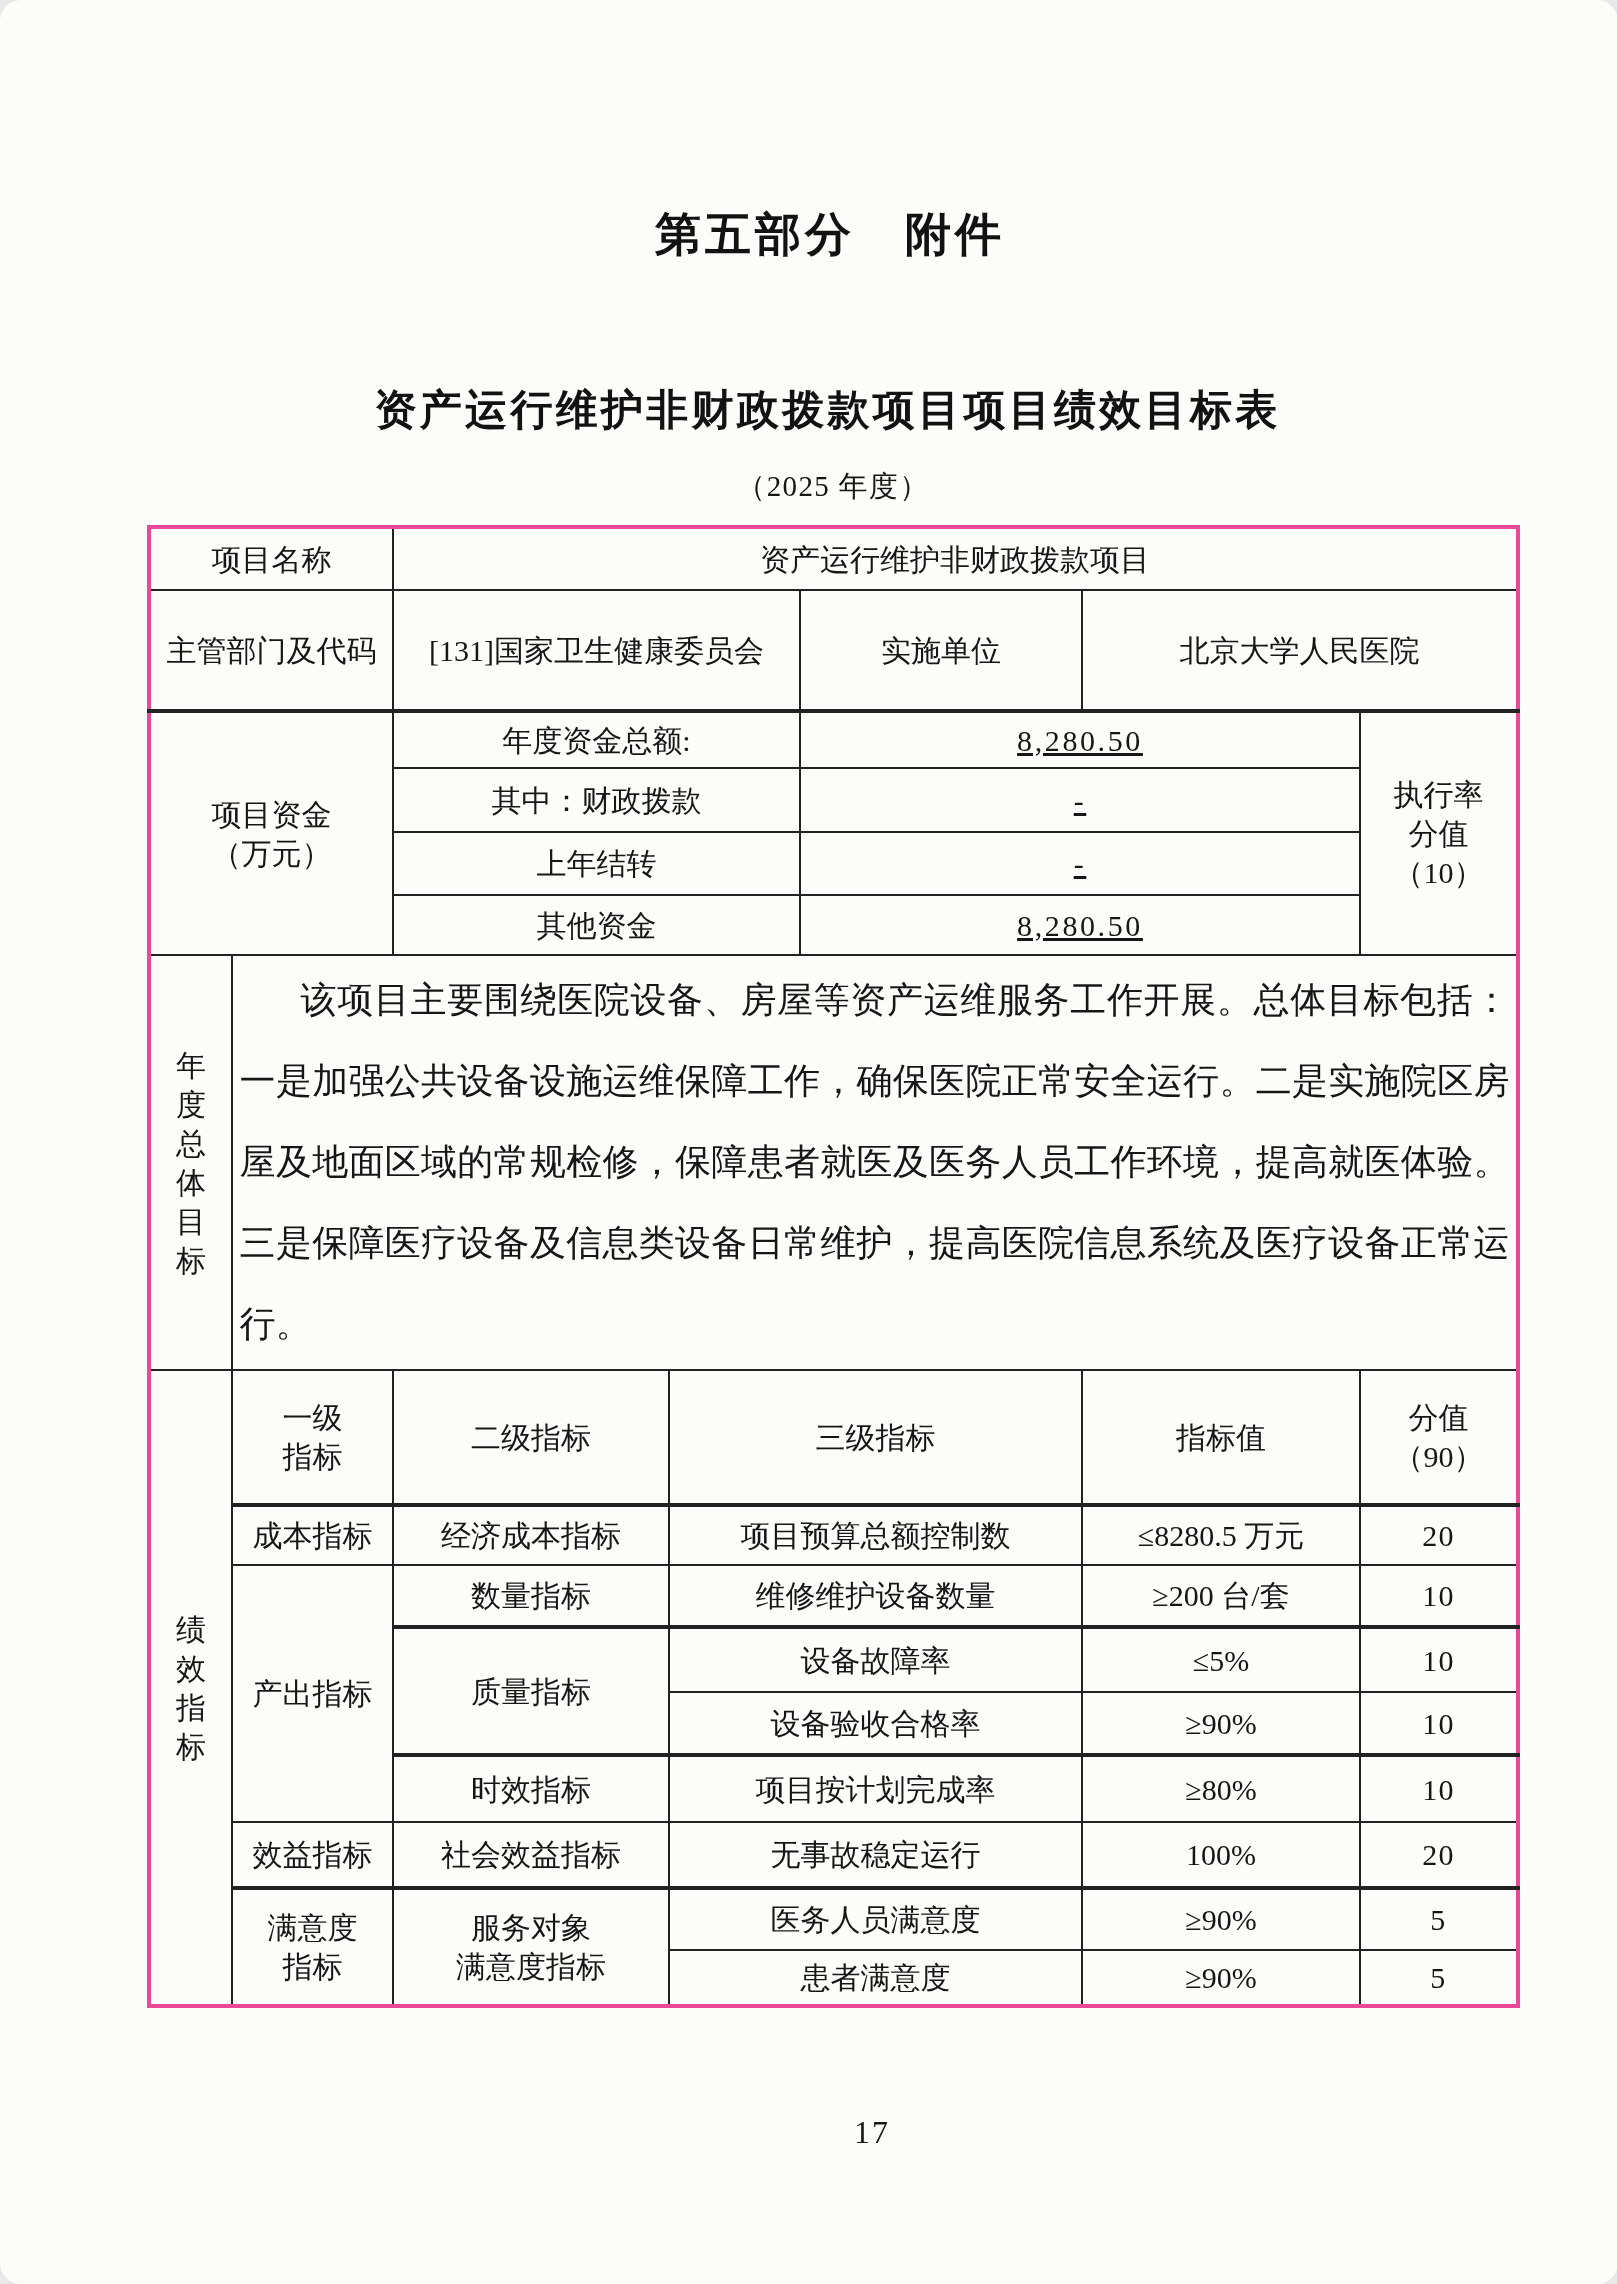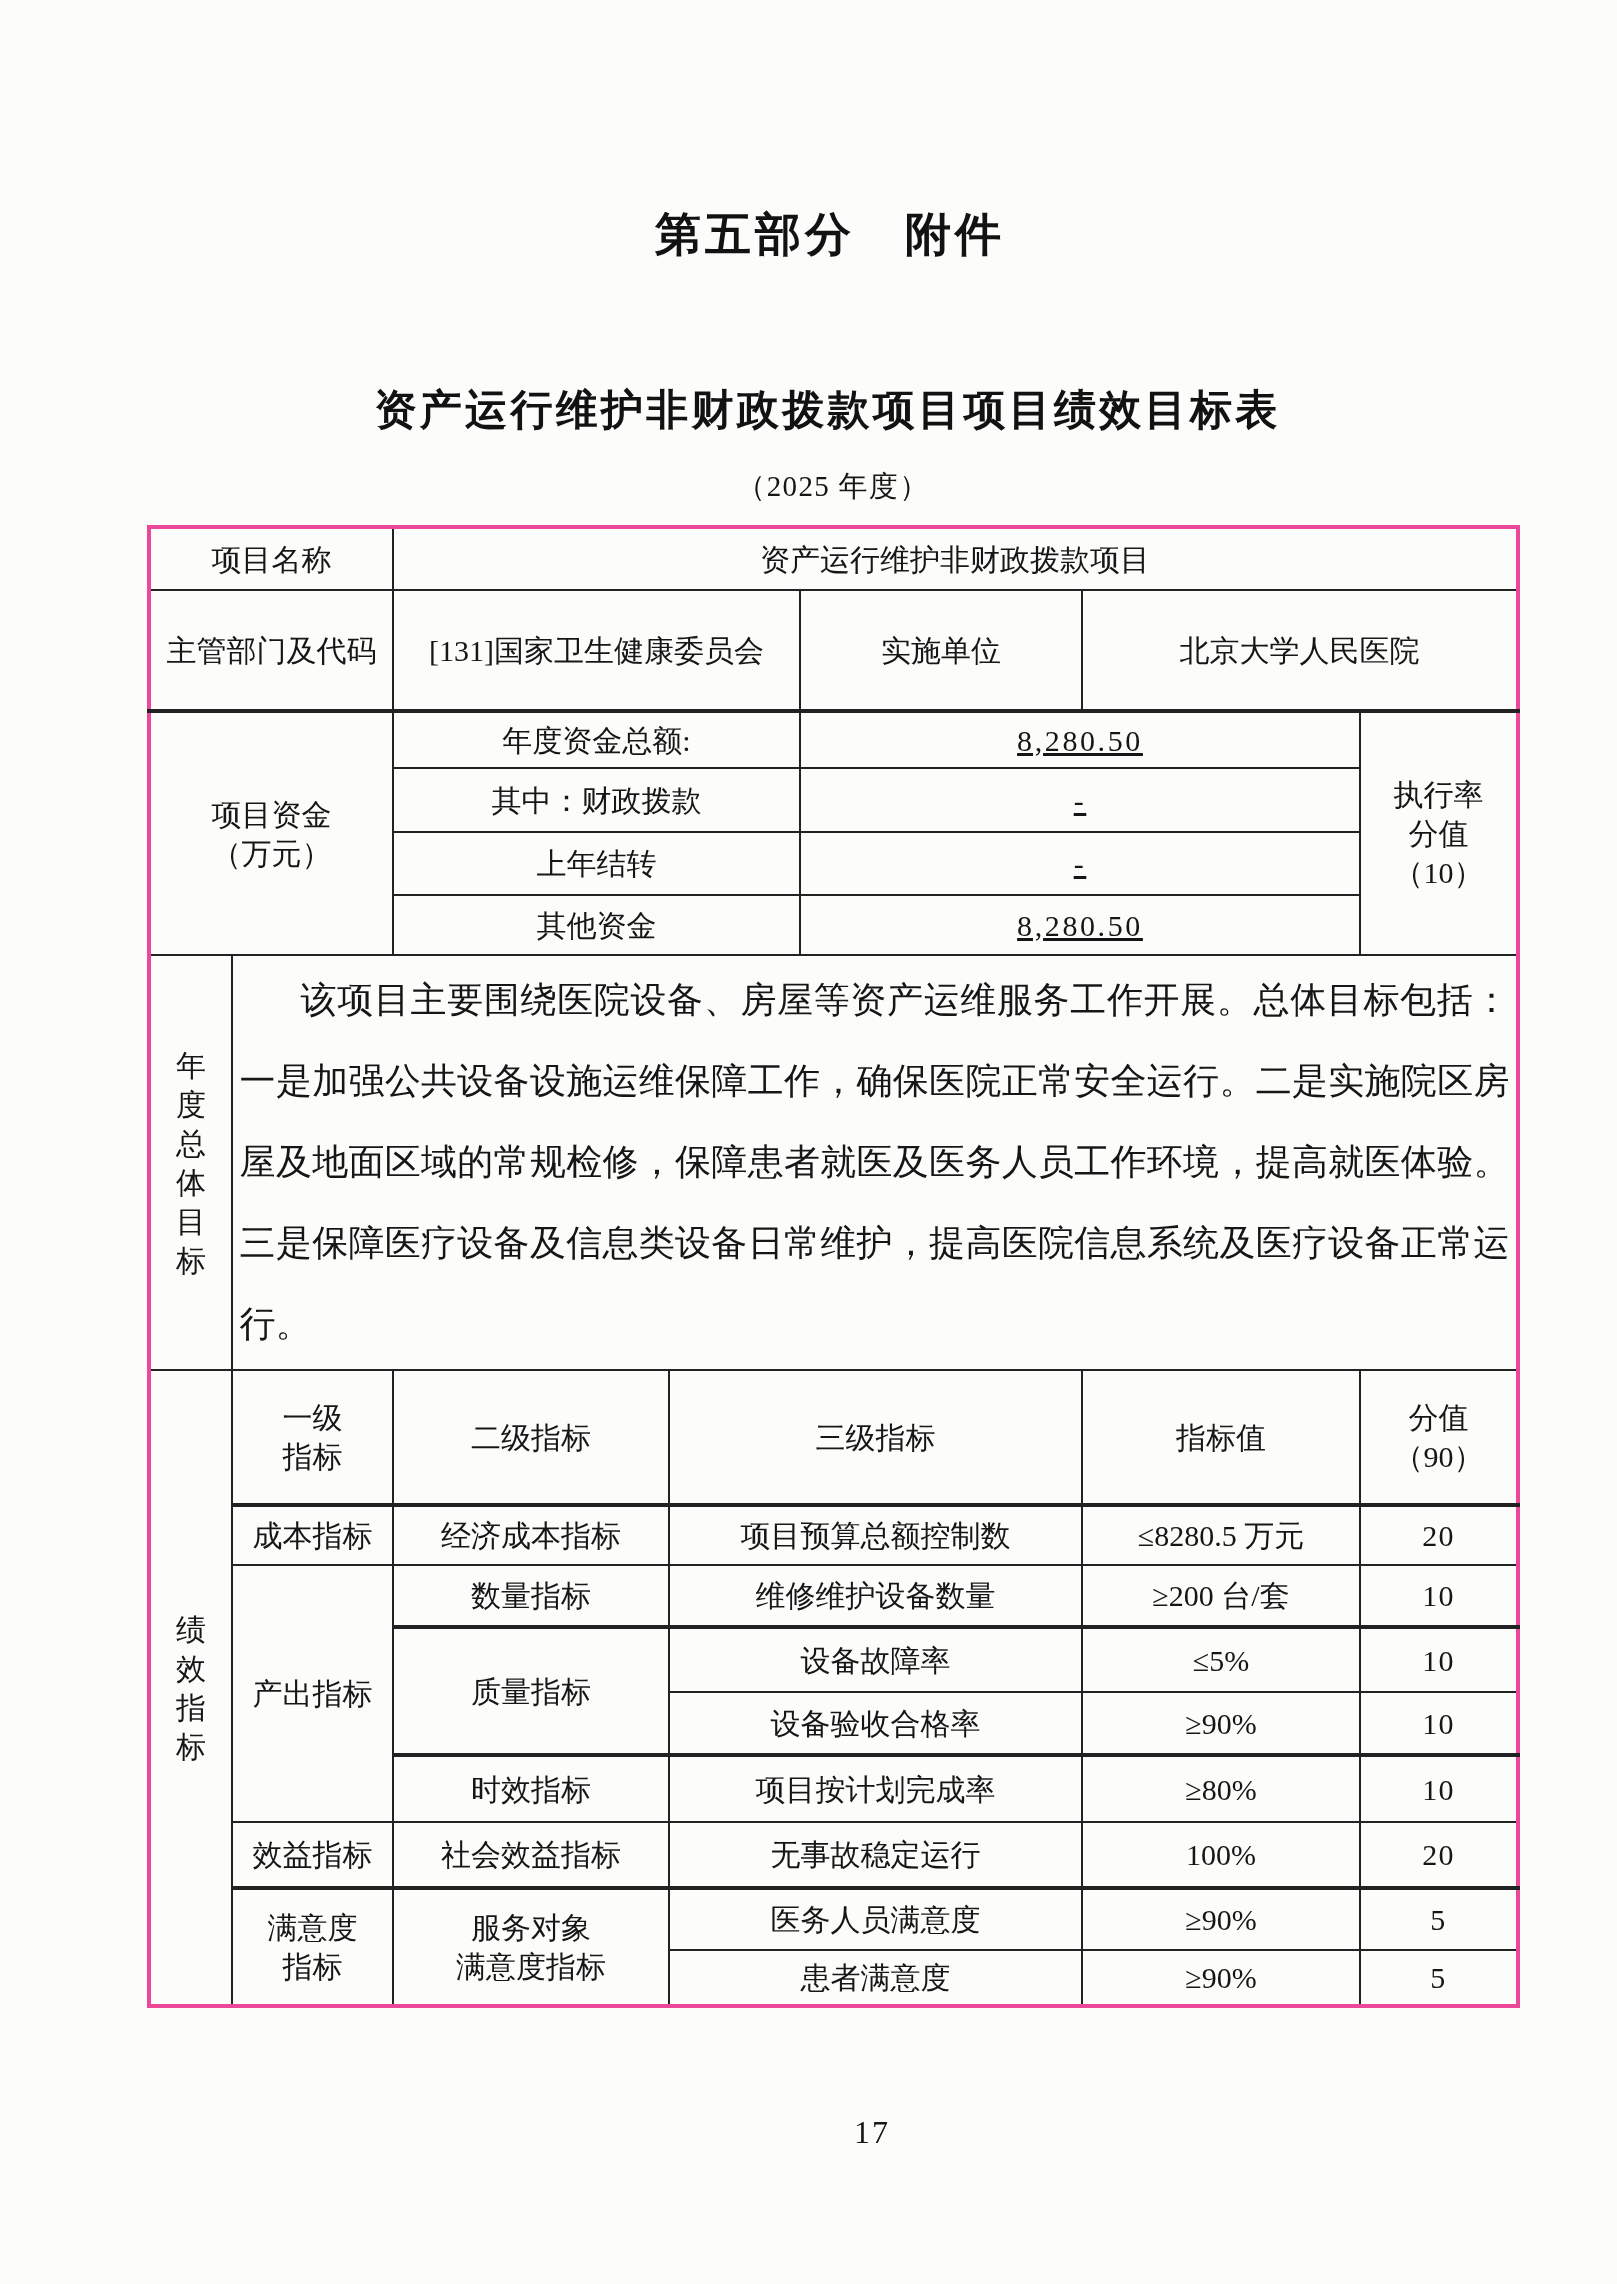--- a/index.html
+++ b/index.html
@@ -5,20 +5,21 @@
   html, body { margin: 0; padding: 0; background: #e8e8e8; }
   .page {
     position: relative;
     width: 1618px;
     height: 2284px;
     margin: 0 auto;
     background: #fcfcfa;
     font-family: "Liberation Serif", serif;
     color: #161616;
     overflow: hidden;
+    border-radius: 21px;
   }
   .section-title {
     position: absolute;
     top: 204px; left: 0;
     width: 100%;
     text-align: center;
     transform: translateX(21px);
     font-family: "Liberation Sans", sans-serif;
     font-weight: bold;
     font-size: 46px;

